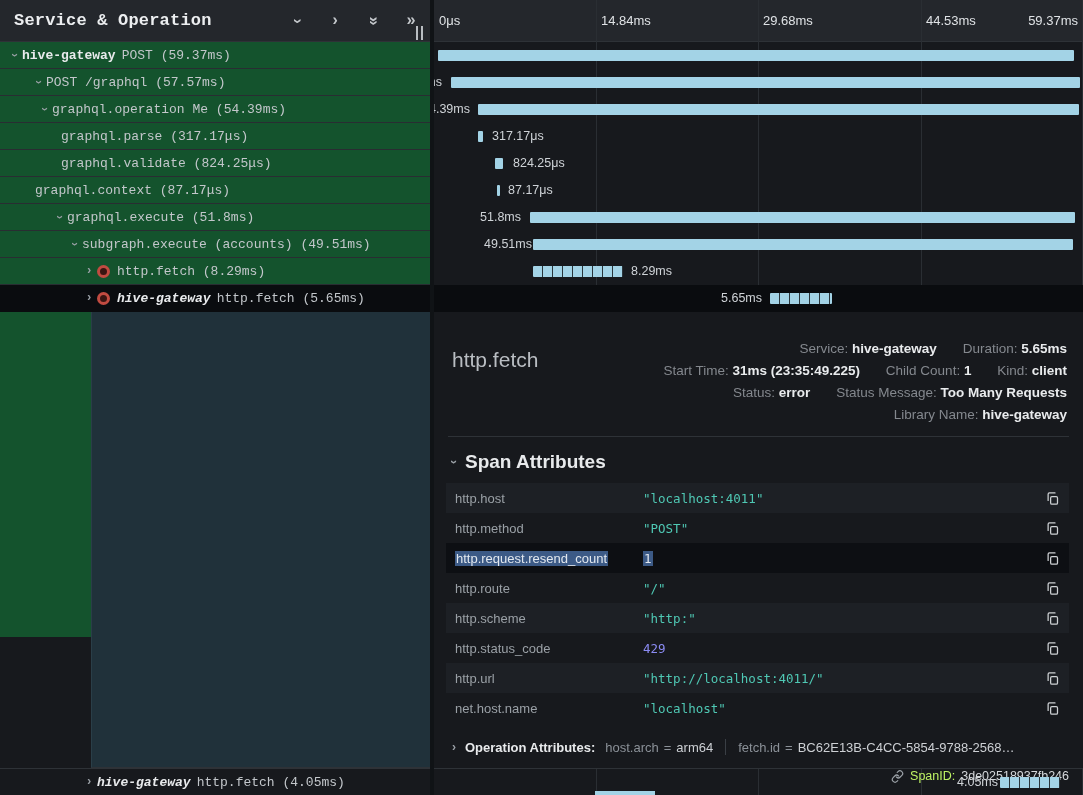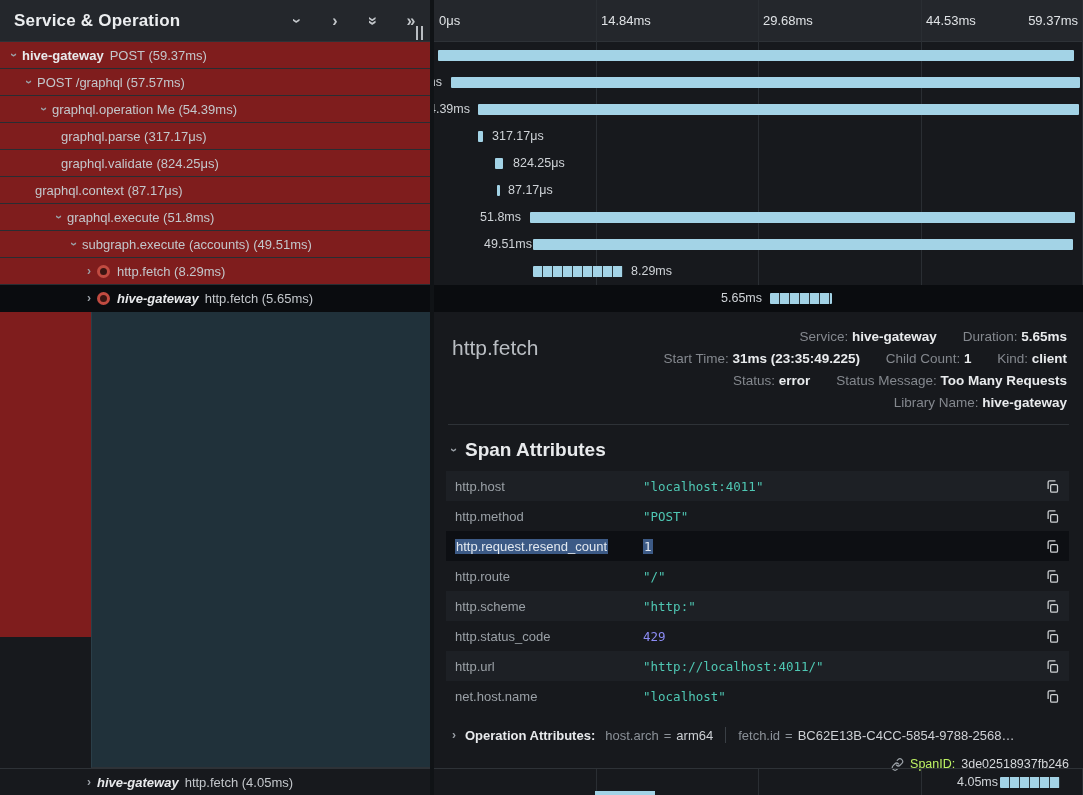--- a/index.html
+++ b/index.html
@@ -6,21 +6,21 @@
   html,body { width:1083px; height:795px; overflow:hidden; }
   body {
     position:relative;
     background:#17191d;
     font-family:"Liberation Sans", sans-serif;
     color:#cdd0d4;
     -webkit-font-smoothing:antialiased;
   }
 
   
-  .left-panel { position:absolute; left:0; top:0; width:430px; height:637px; background:#7f1d1d; }
+  .left-panel { position:absolute; left:0; top:0; width:430px; height:637px; background:#14532d;font-family:Liberation Mono, monospace; }
   .left-header {
     height:42px; background:#24272c; border-bottom:1px solid #2e3237;
     display:flex; align-items:center; padding:0 12px 0 14px;
   }
   .left-header .title { font-size:17px; font-weight:bold; color:#eceef0; letter-spacing:.2px; }
   .header-icons { margin-left:auto; display:flex; gap:24px; align-items:center; }
   .hicon {
     color:#c3c7cb; font-size:16px; font-weight:bold; line-height:1;
     display:inline-block; cursor:pointer; width:14px; text-align:center;
   }
@@ -72,21 +72,21 @@
   .tl-row.selected { background:#0a0c0f; }
   .bar { position:absolute; top:8px; height:11px; background:#a3d3e6; border-radius:1px; }
   .bar.seg { background-image:repeating-linear-gradient(90deg, transparent 0 9px, rgba(10,12,15,.8) 9px 10px); }
   .dur-label { position:absolute; top:6px; font-size:12.5px; color:#cfd3d7; white-space:nowrap; }
 
   .tl-bottom-row { position:absolute; top:768px; left:0; width:649px; height:37px; border-top:1px solid #2e3237; overflow:hidden;text-align:center; }
   .bar-fragment { position:absolute; bottom:0; left:161px; width:60px; height:4px; background:#a3d3e6; }
 
   
   .detail { position:absolute; top:312px; left:0; width:649px; height:456px; background:#17191d; }
-  .detail-top { display:flex; padding:14px 16px 0 18px; }
+  .detail-top { display:flex; padding:26px 16px 0 18px; }
   .detail-title { font-size:21px; color:#b9bdc2; margin-top:10px; }
   .detail-meta { margin-left:auto; text-align:right; font-size:13.5px; line-height:22px; color:#84888e; }
   .mv { color:#e9ebed; font-weight:bold; }
   .mgap { margin-left:22px; }
   .divider { border-top:1px solid #2e3237; margin:10px 14px 0 14px; }
 
   .attr-header { display:flex; align-items:center; gap:9px; padding:14px 0 10px 18px; }
   .attr-header .hd { font-size:19px; font-weight:bold; color:#e8eaec; }
   .attr-table { margin:0 14px 0 12px; }
   .attr-row { display:flex; align-items:center; height:30px; padding:0 9px; }
@@ -126,21 +126,21 @@
       <span class="hicon">»</span>
     </span>
   </div>
 
   <div class="tree">
     <div class="tree-row" style="padding-left:6px">
       <span class="chev down">›</span>
       <span class="svc">hive-gateway</span>
       <span>POST (59.37ms)</span>
     </div>
-    <div class="tree-row" style="padding-left:21px">
+    <div class="tree-row" style="padding-left:30px">
       <span class="chev down">›</span>
       <span>POST /graphql (57.57ms)</span>
     </div>
     <div class="tree-row" style="padding-left:36px">
       <span class="chev down">›</span>
       <span>graphql.operation Me (54.39ms)</span>
     </div>
     <div class="tree-row" style="padding-left:51px">
       <span class="chev spacer"></span>
       <span>graphql.parse (317.17μs)</span>

